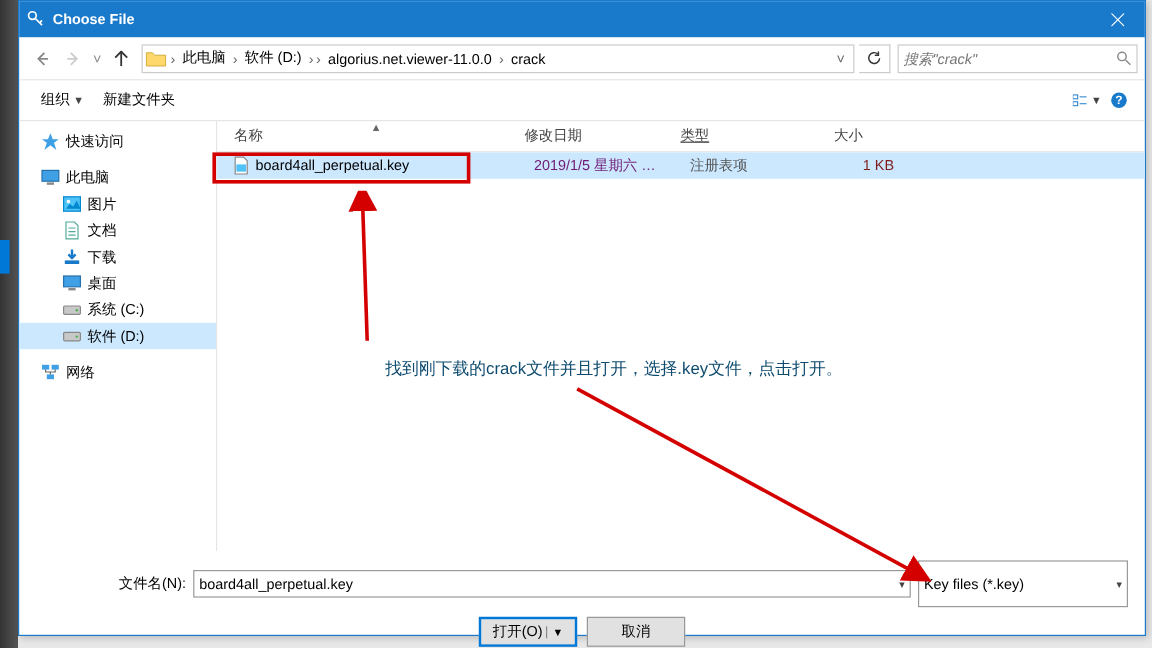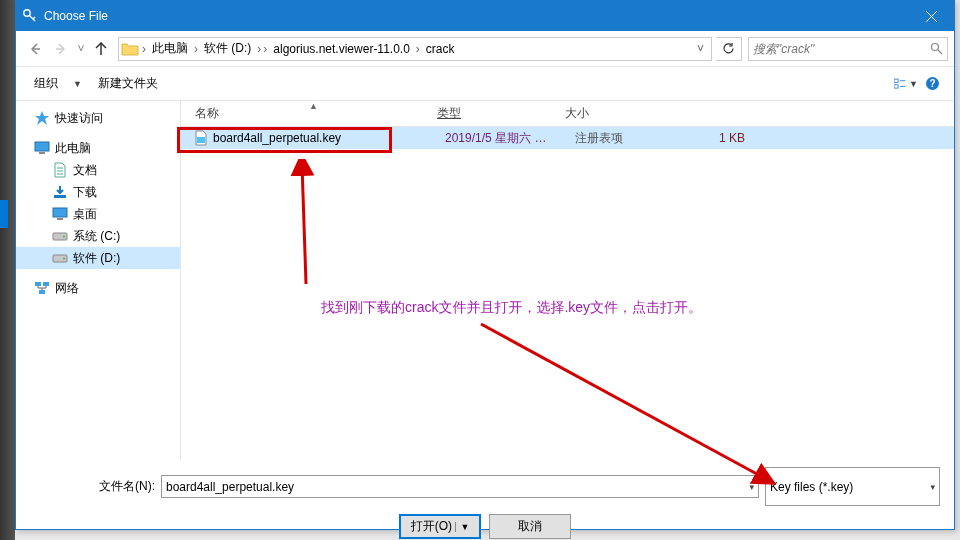--- a/index.html
+++ b/index.html
@@ -3,40 +3,40 @@
 <meta charset="utf-8">
 <style>
 * { box-sizing: border-box; margin: 0; padding: 0; font-family: "Microsoft YaHei", "Segoe UI", sans-serif; }
 body { background: #e8e8e8; width: 960px; height: 540px; overflow: hidden; position: relative; }
 
 .dialog { position: absolute; left: 15px; top: 0; width: 940px; height: 530px; background: #fff; border: 1px solid #1979ca; box-shadow: 2px 2px 6px rgba(0,0,0,0.2); }
 
 
 .titlebar { height: 30px; background: #1979ca; display: flex; align-items: center; color: #fff; font-size: 12px; }
 .titlebar .key-icon { width: 16px; height: 16px; margin: 0 6px; }
-.titlebar .title-text { flex: 1; }
+.titlebar .title-text { flex: 1; font-weight: bold; }
 .titlebar .close { width: 45px; height: 30px; display: flex; align-items: center; justify-content: center; cursor: pointer; }
 
 
 .navbar { height: 36px; display: flex; align-items: center; padding: 0 6px; border-bottom: 1px solid #e5e5e5; font-size: 12px; }
 .nav-btn { width: 26px; height: 26px; display: flex; align-items: center; justify-content: center; color: #888; cursor: pointer; }
 .nav-btn.enabled { color: #333; }
 .chev { width: 14px; color: #888; text-align: center; }
 .addr { flex: 1; height: 24px; border: 1px solid #ccc; display: flex; align-items: center; margin: 0 4px; padding: 0 2px; }
 .folder-ico { width: 18px; height: 18px; margin-right: 2px; }
 .crumb { padding: 2px 5px; cursor: pointer; white-space: nowrap; }
 .crumb-sep { color: #666; padding: 0 1px; }
 .addr-drop { width: 18px; text-align: center; color: #666; cursor: pointer; border-left: 1px solid transparent; }
 .refresh { width: 26px; height: 24px; border: 1px solid #ccc; border-left: none; display: flex; align-items: center; justify-content: center; cursor: pointer; }
 .search { width: 200px; height: 24px; border: 1px solid #ccc; margin-left: 6px; display: flex; align-items: center; padding: 0 4px; }
 .search input { border: none; outline: none; flex: 1; font-size: 12px; font-style: italic; color: #888; }
 
 
 .toolbar { height: 34px; display: flex; align-items: center; padding: 0 10px; font-size: 12px; border-bottom: 1px solid #e5e5e5; }
-.tool-item { padding: 4px 8px; cursor: pointer; display: flex; align-items: center; gap: 15px; text-align: center; }
+.tool-item { padding: 4px 8px; cursor: pointer; display: flex; align-items: center; gap: 3px; text-align: center; }
 .tool-spacer { flex: 1; }
 .tool-icon { width: 24px; height: 24px; display: flex; align-items: center; justify-content: center; cursor: pointer; color: #1979ca; margin-left: 2px; }
 
 
 .body { display: flex; height: 358px; }
 
 
 .sidebar { width: 165px; border-right: 1px solid #e5e5e5; padding: 6px 0; font-size: 12px; overflow: hidden; }
 .side-item { height: 22px; display: flex; align-items: center; padding-left: 18px; cursor: pointer; gap: 5px; }
 .side-item.child { padding-left: 36px; }
@@ -54,21 +54,21 @@
 .sort-ind { position: absolute; left: 128px; top: 0; font-size: 9px; color: #666; }
 .file-row { height: 22px; display: flex; align-items: center; padding-left: 8px; cursor: pointer; }
 .file-row.selected { background: #cce8ff; }
 .file-ico { width: 16px; height: 16px; margin: 0 4px; }
 .fr-name { width: 232px; }
 .fr-date { width: 130px; color: #701a75; }
 .fr-type { width: 110px; color: #555; }
 .fr-size { width: 80px; text-align: right; padding-right: 20px; color: #7f1d1d; }
 
 .red-box { position: absolute; border: 3px solid #d40000; pointer-events: none; }
-.red-text { position: absolute; color: #a21caf; font-size: 14px; pointer-events: none; }
+.red-text { position: absolute; color: #0c4a6e; font-size: 14px; pointer-events: none; }
 .arrow { position: absolute; pointer-events: none; }
 
 
 .footer { height: 70px; padding: 8px 14px; font-size: 12px; }
 .fn-row { display: flex; align-items: center; gap: 6px; margin-bottom: 8px; }
 .fn-label { width: 70px; text-align: right; margin-left: 55px; }
 .fn-input { flex: 1; height: 23px; border: 1px solid #999; padding: 0 4px; display: flex; align-items: center; justify-content: space-between; }
 .filter { width: 175px; height: 39px; border: 1px solid #999; padding: 0 4px; display: flex; align-items: center; justify-content: space-between; cursor: pointer; }
 .btn-row { display: flex; justify-content: center; gap: 8px; }
 .btn { width: 82px; height: 25px; border: 1px solid #999; background: #e1e1e1; cursor: pointer; font-size: 12px; display: flex; align-items: center; justify-content: center; }
@@ -188,20 +188,28 @@
       <div class="side-item">
         <svg class="side-ico" viewBox="0 0 16 16">
             <rect x="1" y="2" width="14" height="9" fill="#3fa0e6" stroke="#2470aa"></rect>
             <rect x="5" y="12" width="6" height="2" fill="#888"></rect>
           </svg>
         <span>此电脑</span>
       </div>
       <div id="side-children">
           <div class="side-item child">
             <svg class="side-ico" viewBox="0 0 16 16">
+              <rect x="1" y="2" width="14" height="12" fill="#4fc3f7" stroke="#0288d1"></rect>
+              <circle cx="5" cy="6" r="1.5" fill="#fff"></circle>
+              <path d="M3 12 l3-4 3 2 3-5 3 7 z" fill="#0288d1"></path>
+            </svg>
+            <span>图片</span>
+          </div>
+          <div class="side-item child">
+            <svg class="side-ico" viewBox="0 0 16 16">
               <path d="M3 1 h7 l3 3 v11 h-10 z" fill="#fff" stroke="#5a9"></path>
               <line x1="5" y1="6" x2="11" y2="6" stroke="#5a9"></line>
               <line x1="5" y1="9" x2="11" y2="9" stroke="#5a9"></line>
               <line x1="5" y1="12" x2="11" y2="12" stroke="#5a9"></line>
             </svg>
             <span>文档</span>
           </div>
           <div class="side-item child">
             <svg class="side-ico" viewBox="0 0 16 16">
               <path d="M8 2 v7 M5 6 l3 3 l3-3" fill="none" stroke="#1979ca" stroke-width="2"></path>
@@ -240,20 +248,21 @@
             <path d="M4 6 v2 h8 v-2 M8 8 v2" fill="none" stroke="#666"></path>
           </svg>
         <span>网络</span>
       </div>
     </div>
 
     <div class="filelist">
       <div class="columns">
         <span class="sort-ind">▲</span>
         <div class="col-name">名称</div>
+        <div class="col-date">修改日期</div>
         <div class="col-type">类型</div>
         <div class="col-size">大小</div>
       </div>
       <div id="file-rows">
           <div class="file-row selected">
             <svg class="file-ico" viewBox="0 0 16 16">
               <path d="M3 1 h7 l3 3 v11 h-10 z" fill="#fff" stroke="#888"></path>
               <rect x="4" y="7" width="8" height="6" fill="#4fc3f7"></rect>
             </svg>
             <span class="fr-name">board4all_perpetual.key</span>

